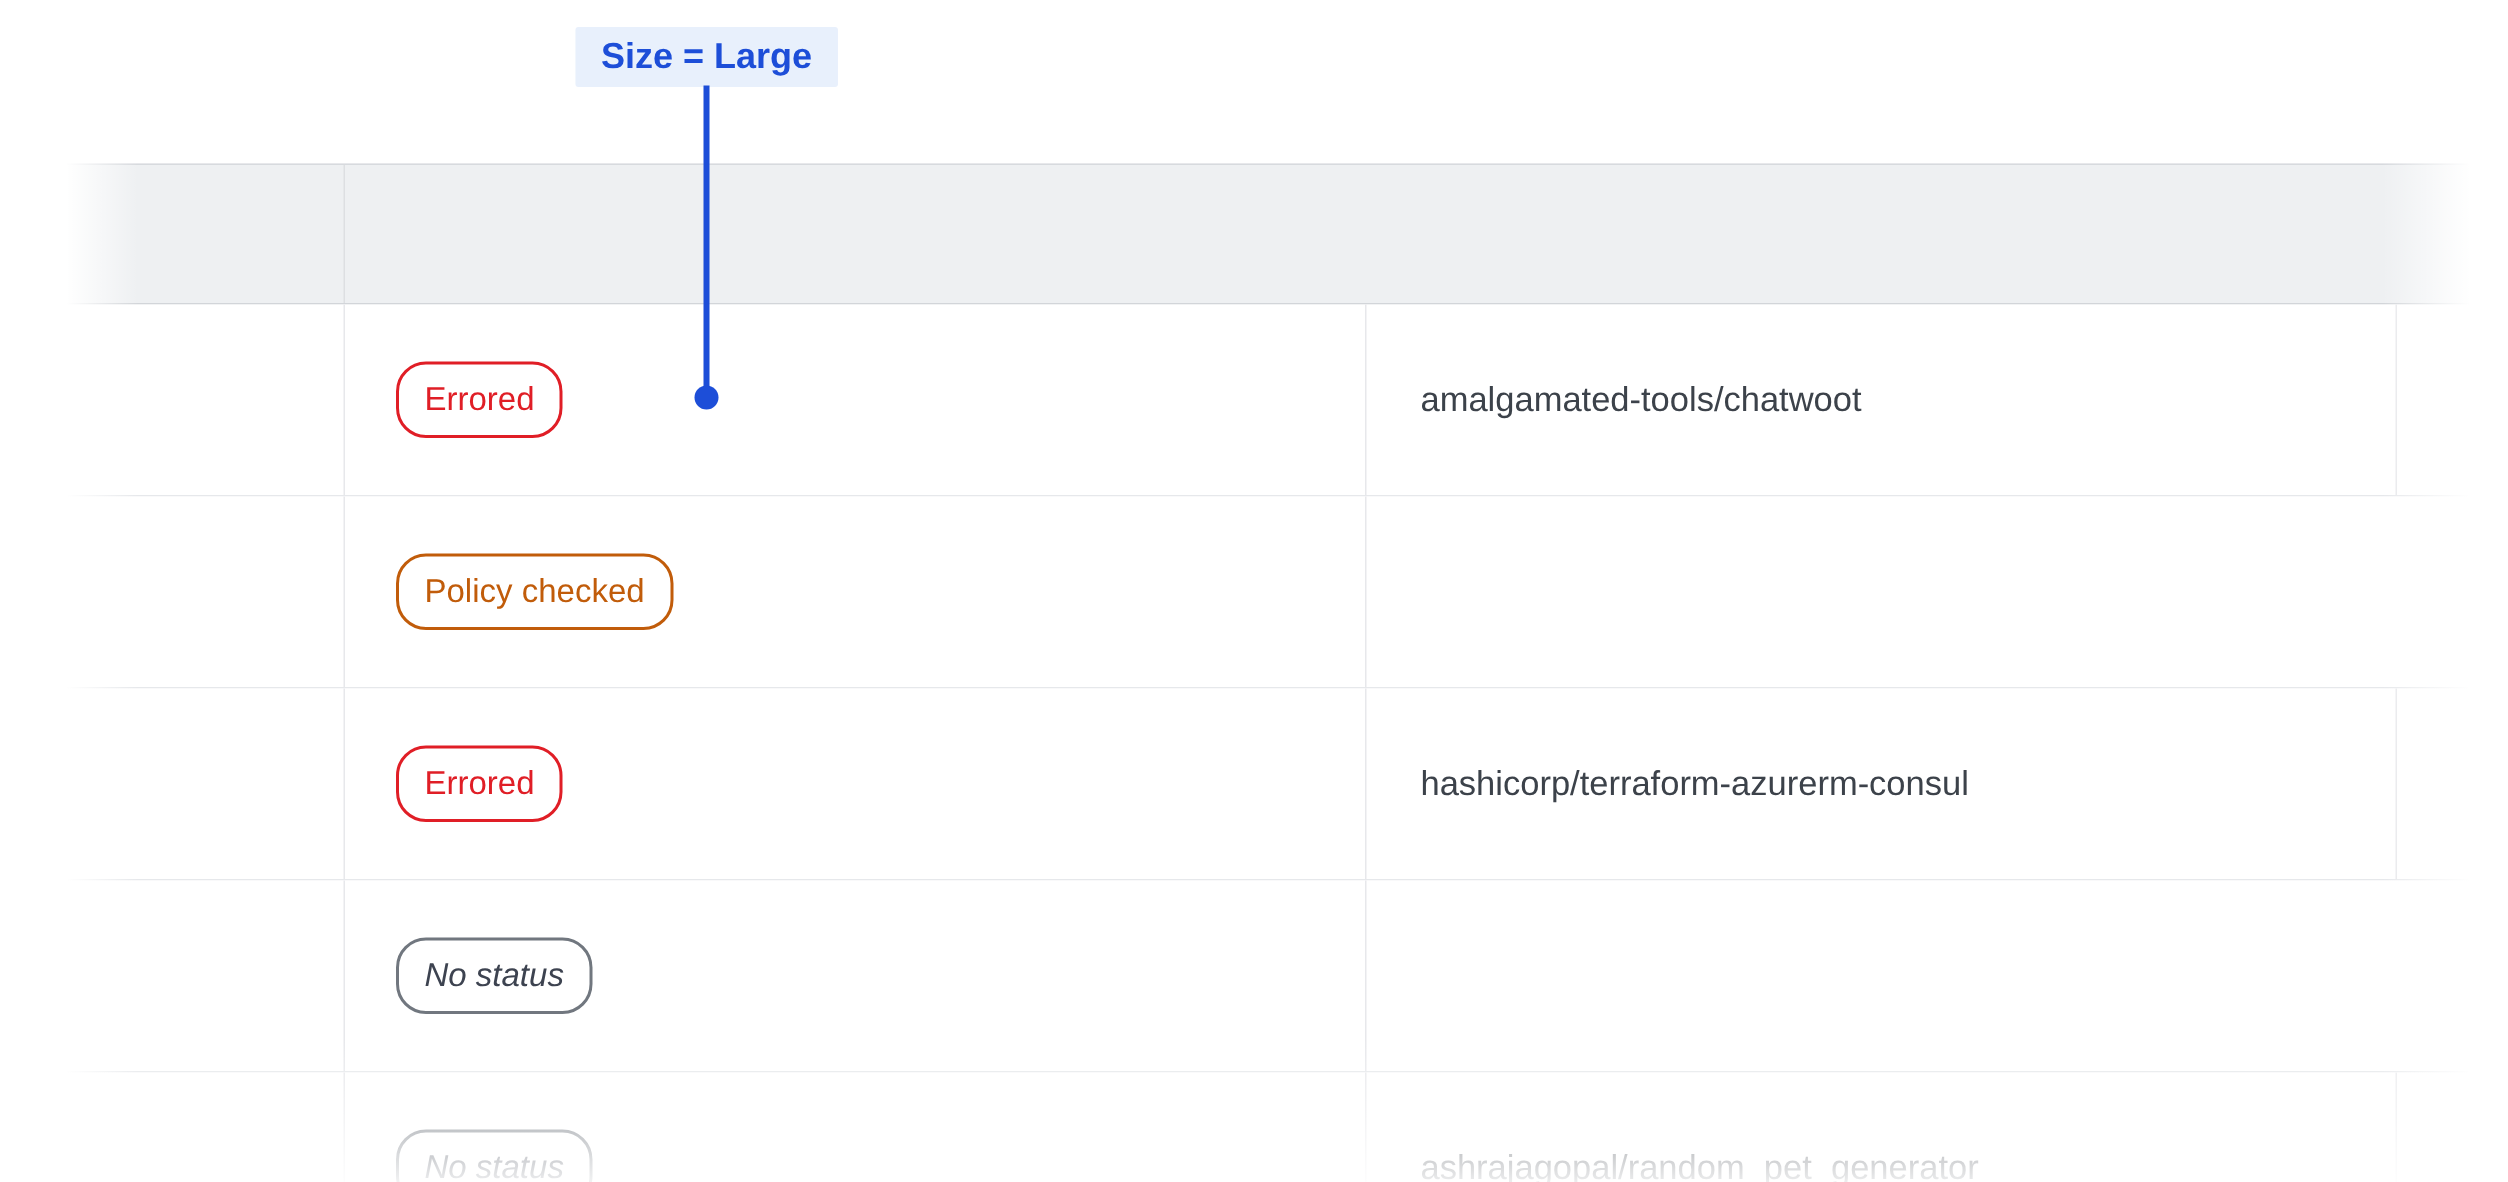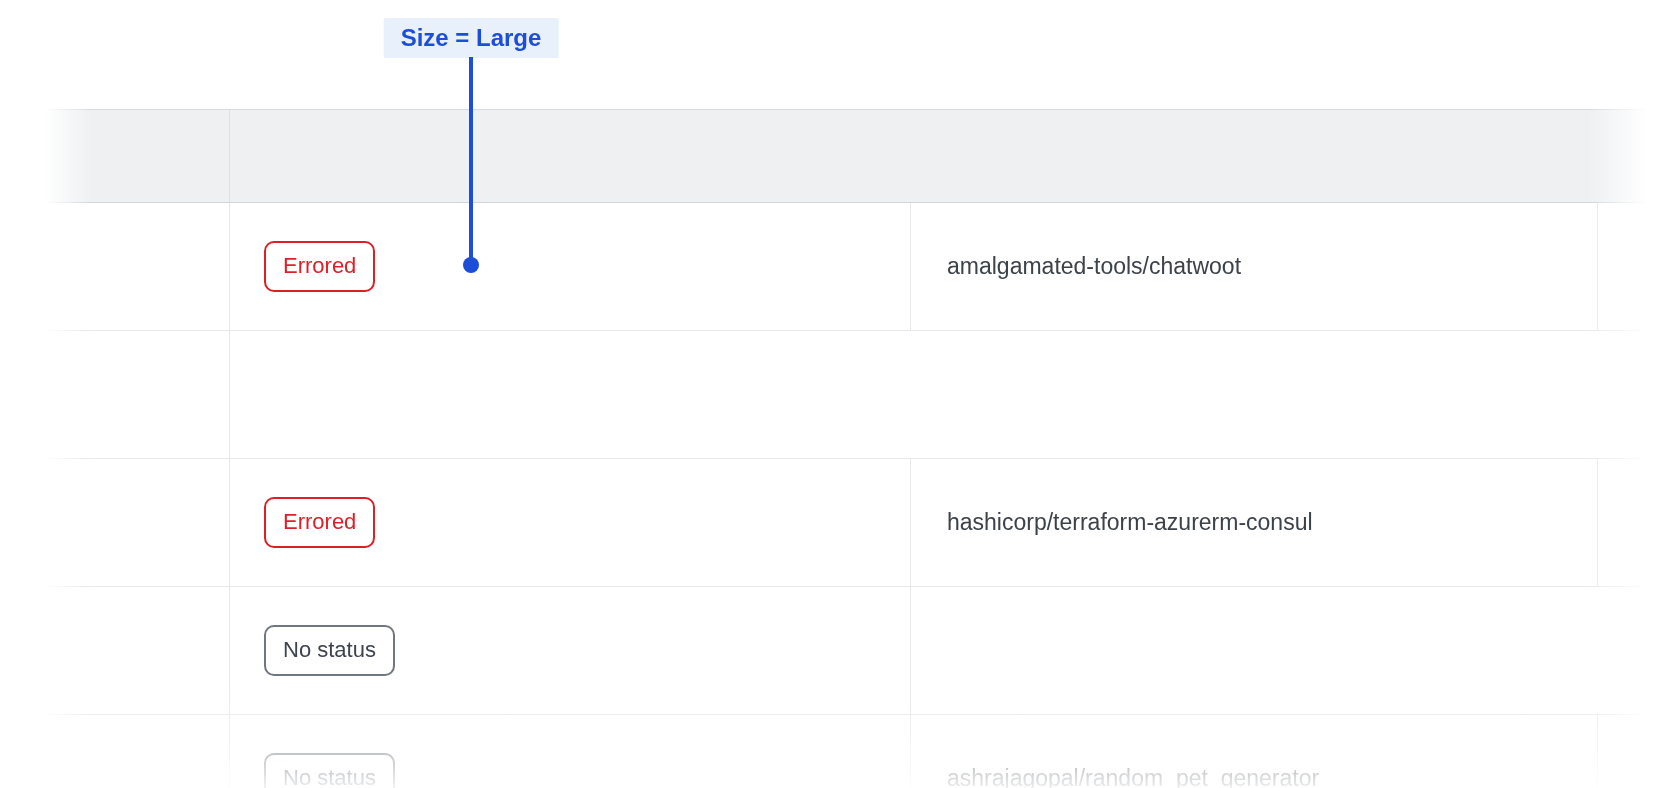--- a/index.html
+++ b/index.html
@@ -86,29 +86,29 @@
     font-size:23px;
     font-weight:400;
     color:#3c424a;
     white-space:nowrap;
     text-align:center;
   }
   .badge {
     display:inline-block;
     padding:9px 17px;
     border:2px solid;
-    border-radius:10px;
+    border-radius:20px;
     font-size:22px;
     line-height:1.3;
     white-space:nowrap;
     background:#ffffff;
   }
   .badge[data-variant="errored"]        { color:#e01e26; border-color:#e01e26; }
   .badge[data-variant="policy-checked"] { color:#c15c0a; border-color:#c15c0a; }
-  .badge[data-variant="no-status"]      { color:#3d4350; border-color:#71777f; }
+  .badge[data-variant="no-status"]      { color:#3d4350; border-color:#71777f;font-style:italic; }
 
   
   .fade-left {
     position:absolute; left:0; top:0;
     width:92px; height:100%;
     background:linear-gradient(to right, #ffffff 0%, #ffffff 48%, rgba(255,255,255,0) 100%);
     z-index:4; pointer-events:none;
   }
   .fade-right {
     position:absolute; right:0; top:0;
@@ -145,20 +145,23 @@
         <span class="badge" data-variant="errored">Errored</span>
       </div>
       <div class="cell c-repo">
         <span class="repo-name">amalgamated-tools/chatwoot</span>
       </div>
       <div class="cell"></div>
     </div>
 
     <div class="trow">
       <div class="cell"></div>
+      <div class="cell c-status">
+        <span class="badge" data-variant="policy-checked">Policy checked</span>
+      </div>
       <div class="cell"></div>
     </div>
 
     <div class="trow">
       <div class="cell"></div>
       <div class="cell c-status">
         <span class="badge" data-variant="errored">Errored</span>
       </div>
       <div class="cell c-repo">
         <span class="repo-name">hashicorp/terraform-azurerm-consul</span>

